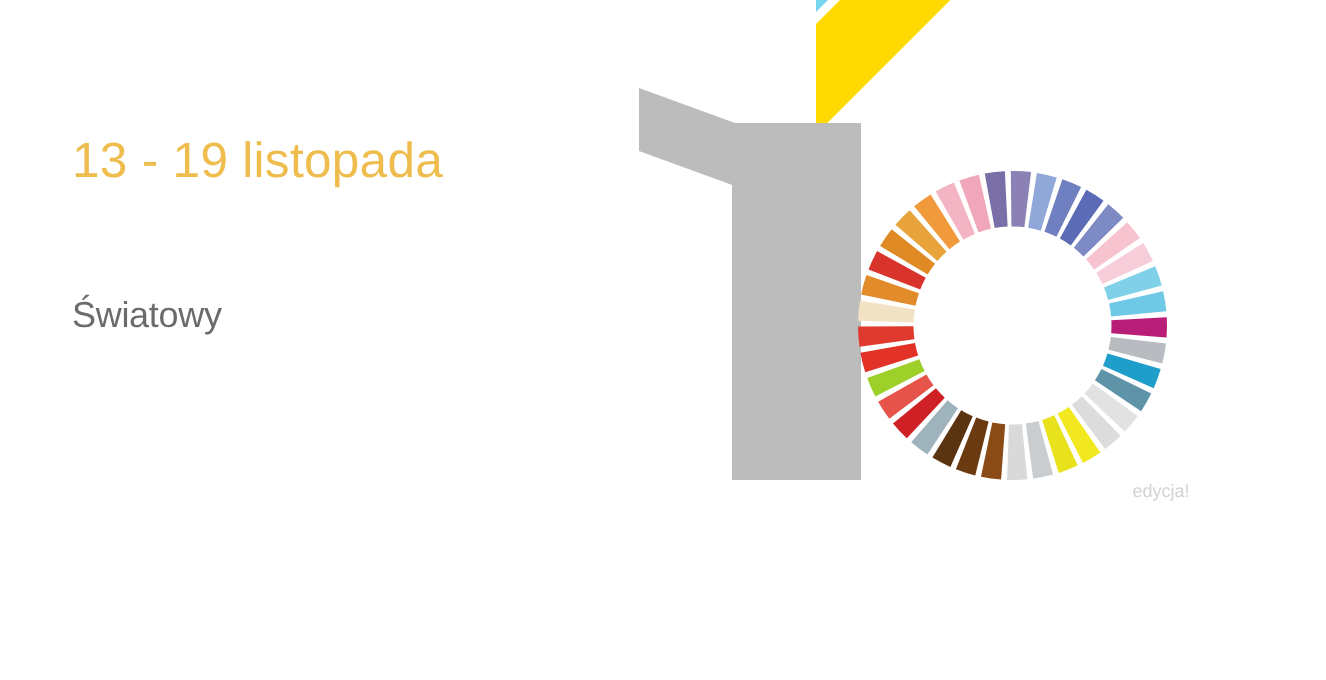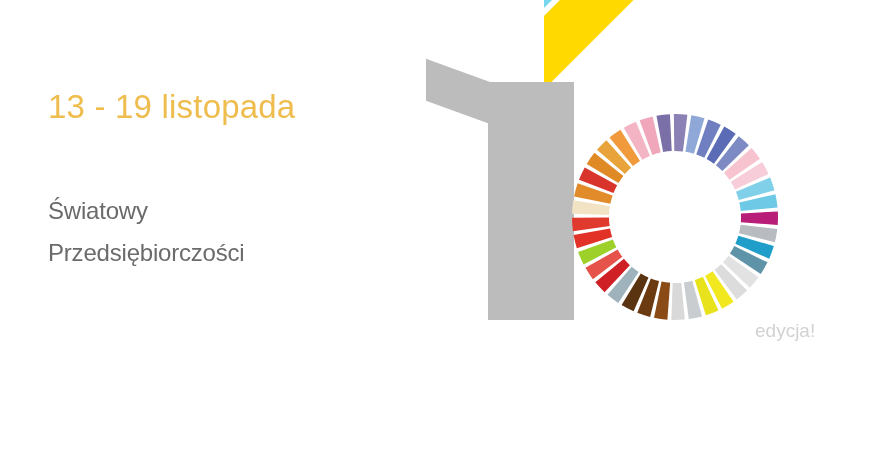--- a/index.html
+++ b/index.html
@@ -47,21 +47,21 @@
   }
   .one::before {
     content: ""; position: absolute; left: -62px; top: 0;
     width: 64px; height: 42px; background: #bcbcbc;
     transform: skewY(20deg); transform-origin: top right;
   }
   .ring { position: absolute; left: 100px; top: 52px; width: 210px; height: 210px; }
   .ring svg { width: 100%; height: 100%; display: block; }
   .edycja {
     position: absolute; left: 285px; top: 260px;
-    font-size: 19px; color: #d2d2d2; font-weight: 400;
+    font-size: 12px; color: #d2d2d2; font-weight: 400;
   }
 
   
   .footer { position: absolute; left: 0; bottom: 0; width: 884px; height: 95px; }
 </style>
 </head>
 <body>
 
 <div id="banner">
 
@@ -71,21 +71,20 @@
     <div class="stripe s-purple"></div>
     <div class="stripe s-cyan"></div>
     <div class="stripe s-white"></div>
     <div class="stripe s-yellow"></div>
   </div>
 
   <div class="date">13 - 19 listopada</div>
 
   <div class="headline">
     <span>Światowy</span>
-    <span>Przedsiębiorczości</span>
   </div>
 
   <div class="ten">
     <div class="one"></div>
 
     <div class="ring">
       <svg viewBox="0 0 210 210" id="ringsvg" aria-hidden="true">
           <path d="M 121.2902809272118 3.2963779046561257 A 103 103 0 0 1 134.4771152489149 6.308056678358042 L 123.88824860610082 41.76050233758865 A 66 66 0 0 0 115.43843243879591 39.83068875443985 Z" fill="#8fa8d8"></path>
           <path d="M 138.24395562971023 7.512362762810497 A 103 103 0 0 1 150.7321331609985 12.709307096843716 L 134.30408532646504 45.86227445040471 A 66 66 0 0 0 126.30195215107646 42.532193615004786 Z" fill="#6f7fc0"></path>
           <path d="M 154.24126225585954 14.532889448984491 A 103 103 0 0 1 165.67152086632544 21.7655927169116 L 143.87689686580077 51.66533125549676 A 66 66 0 0 0 136.55265348433718 47.030783530417246 Z" fill="#5b6bb5"></path>

